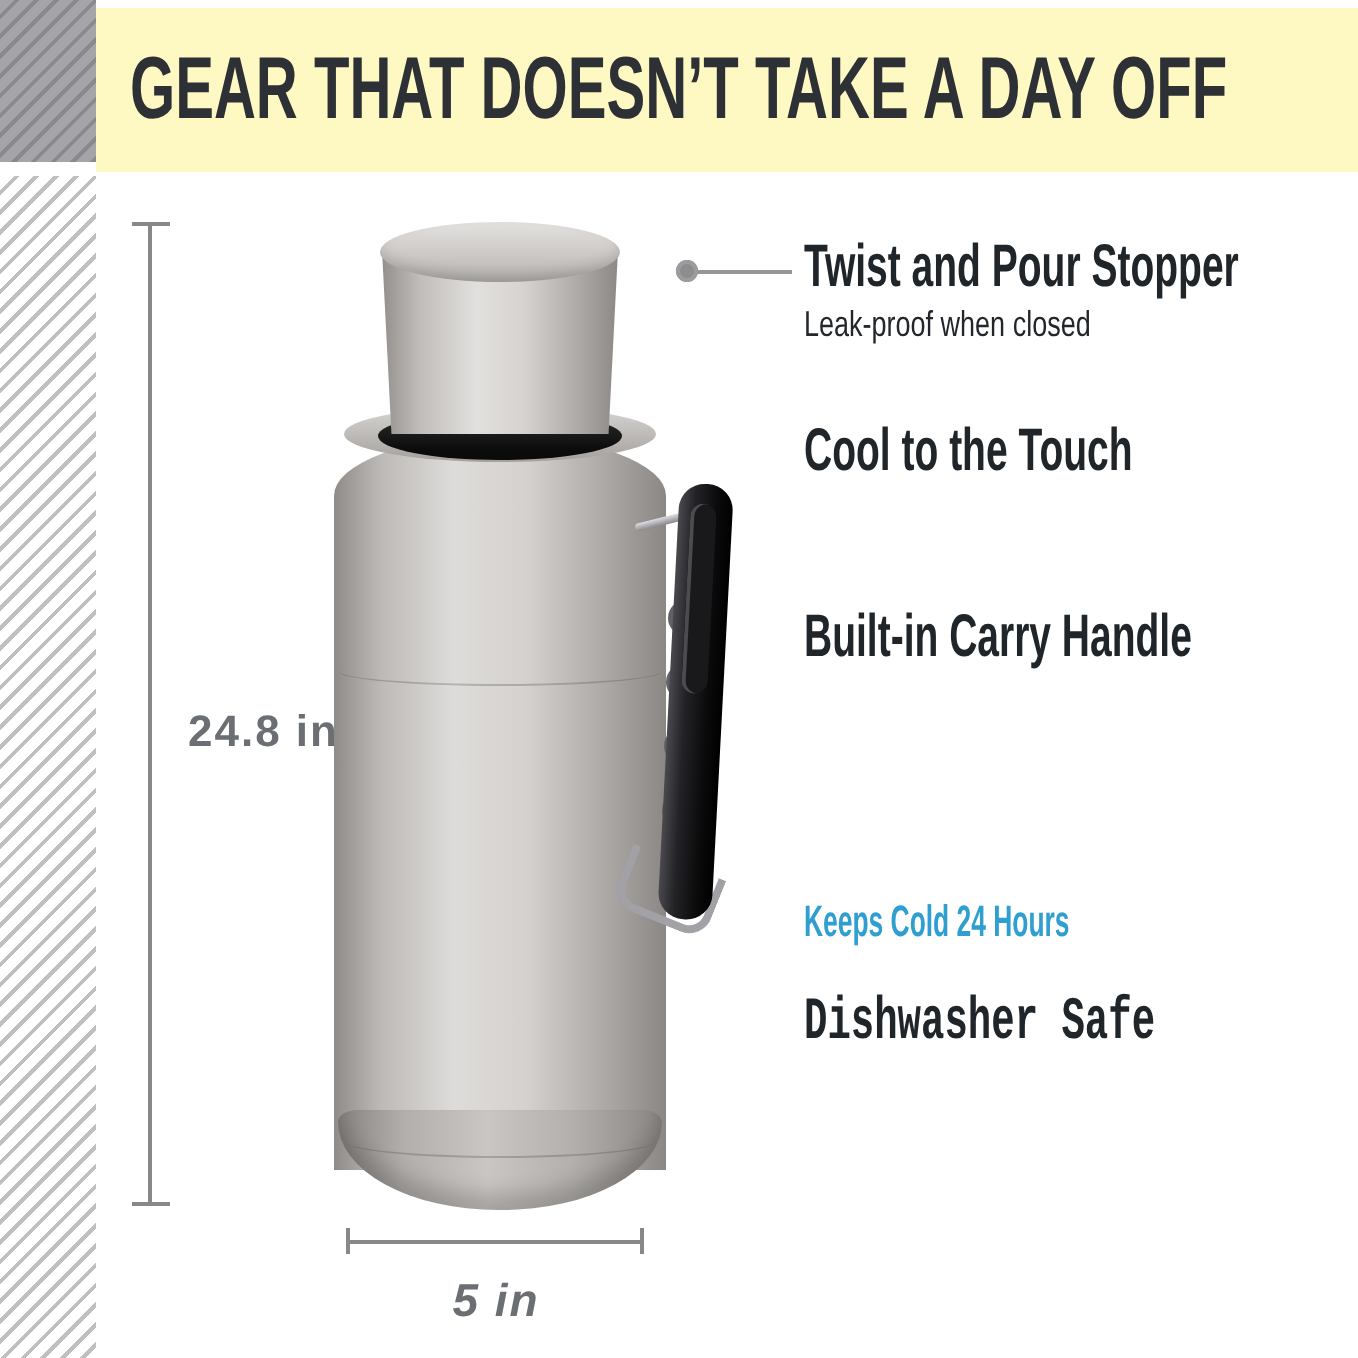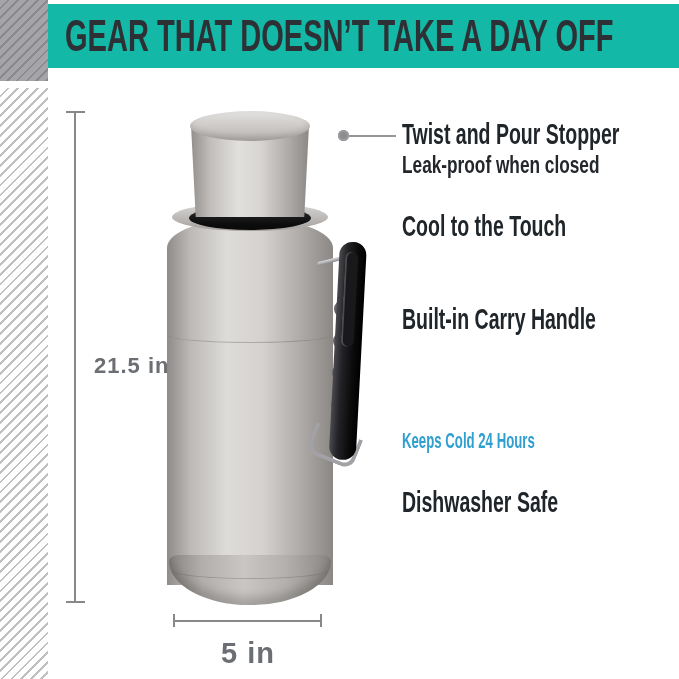--- a/index.html
+++ b/index.html
@@ -6,55 +6,55 @@
   .canvas{position:relative;width:679px;height:679px;background:#ffffff;overflow:hidden;
           font-family:"Liberation Sans",sans-serif;}
 
   
   .stripe-col{position:absolute;left:0;top:88px;width:48px;height:591px;
     background:repeating-linear-gradient(135deg,#ffffff 0 5px,#bfbfc2 5px 7px);}
   .stripe-corner{position:absolute;left:0;top:0;width:48px;height:81px;
     background:#a5a4a8 repeating-linear-gradient(135deg,rgba(0,0,0,0) 0 5px,#8a898e 5px 7px);}
 
   
-  .banner{position:absolute;left:48px;top:4px;right:0;height:64px;background:#14b8a6;
+  .banner{position:absolute;left:48px;top:4px;right:0;height:82px;background:#fef9c3;
     display:flex;align-items:center;}
   .banner-title{margin-left:17px;font-size:44px;font-weight:bold;color:#2d3136;
     letter-spacing:0px;display:inline-block;transform:scaleX(.66);transform-origin:0 50%;
     white-space:nowrap;}
 
   
   .cond{display:inline-block;transform-origin:0 50%;white-space:nowrap;}
   .cx65{transform:scaleX(.65);}
   .cx60{transform:scaleX(.60);}
   .cx75{transform:scaleX(.75);}
 
   
   .feat{position:absolute;left:402px;color:#20252a;}
   .feat-title{font-size:30px;font-weight:bold;line-height:32px;}
-  .feat-sub{font-size:23px;font-weight:bold;color:#23272c;}
+  .feat-sub{font-size:18px;font-weight:normal;color:#23272c;}
   .hot-line{font-size:22px;font-weight:bold;color:#b2202f;}
   .cold-line{font-size:22px;font-weight:bold;color:#2f9fd0;}
 
   
   .leader-dot{position:absolute;left:338px;top:130px;width:11px;height:11px;border-radius:50%;
     background:#8d8d90;box-shadow:inset 0 0 0 2px #9c9c9f;}
   .leader-line{position:absolute;left:349px;top:135px;width:47px;height:2px;background:#96969a;}
 
   
   .dim{background:#88888b;position:absolute;}
   .v-line{left:74px;top:112px;width:2px;height:490px;}
   .v-cap-top{left:66px;top:111px;width:19px;height:2px;}
   .v-cap-bot{left:66px;top:601px;width:19px;height:2px;}
   .h-line{left:173px;top:620px;width:149px;height:2px;}
   .h-tick-l{left:173px;top:614px;width:2px;height:13px;}
   .h-tick-r{left:320px;top:614px;width:2px;height:13px;}
   .dim-label{position:absolute;color:#6b6e73;font-weight:bold;}
   .label-height{left:94px;top:353px;font-size:22px;letter-spacing:1px;}
-  .label-width{left:200px;top:637px;width:96px;text-align:center;font-size:29px;letter-spacing:1px;}
+  .label-width{left:200px;top:637px;width:96px;text-align:center;font-size:23px;letter-spacing:1px;font-style:italic;}
 
   
   .flask-part{position:absolute;}
   .metal{background:linear-gradient(90deg,#8f8b88 0%,#bcb9b6 14%,#dedcda 36%,#d4d1ce 58%,#aca8a5 82%,#8b8784 100%);}
   .cup-top{left:190px;top:111px;width:120px;height:30px;border-radius:50%;
     background:linear-gradient(180deg,#e4e2e0 0%,#c4c1be 70%,#aeaba8 100%);
     box-shadow:inset 0 -3px 6px rgba(0,0,0,.12);}
   .cup-body{left:191px;top:125px;width:118px;height:92px;
     clip-path:polygon(0% 0%,100% 0%,96% 100%,4% 100%);
     background:linear-gradient(90deg,#938f8c 0%,#c0bdba 16%,#e2e0de 40%,#d6d3d0 60%,#aba8a5 84%,#8c8885 100%);}
@@ -94,21 +94,21 @@
   <div class="stripe-corner"></div>
   <div class="stripe-col"></div>
 
   <div class="banner">
     <span class="banner-title">GEAR THAT DOESN’T TAKE A DAY OFF</span>
   </div>
 
   <div class="dim v-line"></div>
   <div class="dim v-cap-top"></div>
   <div class="dim v-cap-bot"></div>
-  <div class="dim-label label-height">21.5 in</div>
+  <div class="dim-label label-height">24.8 in</div>
 
   <div>
     <div class="flask-part metal body-main"></div>
     <div class="flask-part bottom-cap"></div>
     <div class="seam seam1"></div>
     <div class="seam seam2"></div>
     <div class="seam seam3"></div>
     <div class="flask-part metal shoulder"></div>
     <div class="flask-part shoulder-rim"></div>
     <div class="flask-part o-ring"></div>
@@ -137,25 +137,25 @@
   </div>
 
   <div class="feat feat-title" style="top:210px;text-decoration:underline;">
     <span class="cond cx65">Cool to the Touch</span>
   </div>
 
   <div class="feat feat-title" style="top:303px;">
     <span class="cond cx65">Built-in Carry Handle</span>
   </div>
 
-  <div class="feat cold-line" style="top:428px;">
+  <div class="feat cold-line" style="top:448px;">
     <span class="cond cx60">Keeps Cold 24 Hours</span>
   </div>
 
-  <div class="feat feat-title" style="top:486px;">
+  <div class="feat feat-title" style="top:496px;font-family:Liberation Mono, monospace;">
     <span class="cond cx65">Dishwasher Safe</span>
   </div>
 
 
   <div class="dim h-line"></div>
   <div class="dim h-tick-l"></div>
   <div class="dim h-tick-r"></div>
   <div class="dim-label label-width">5 in</div>
 
 </div>

